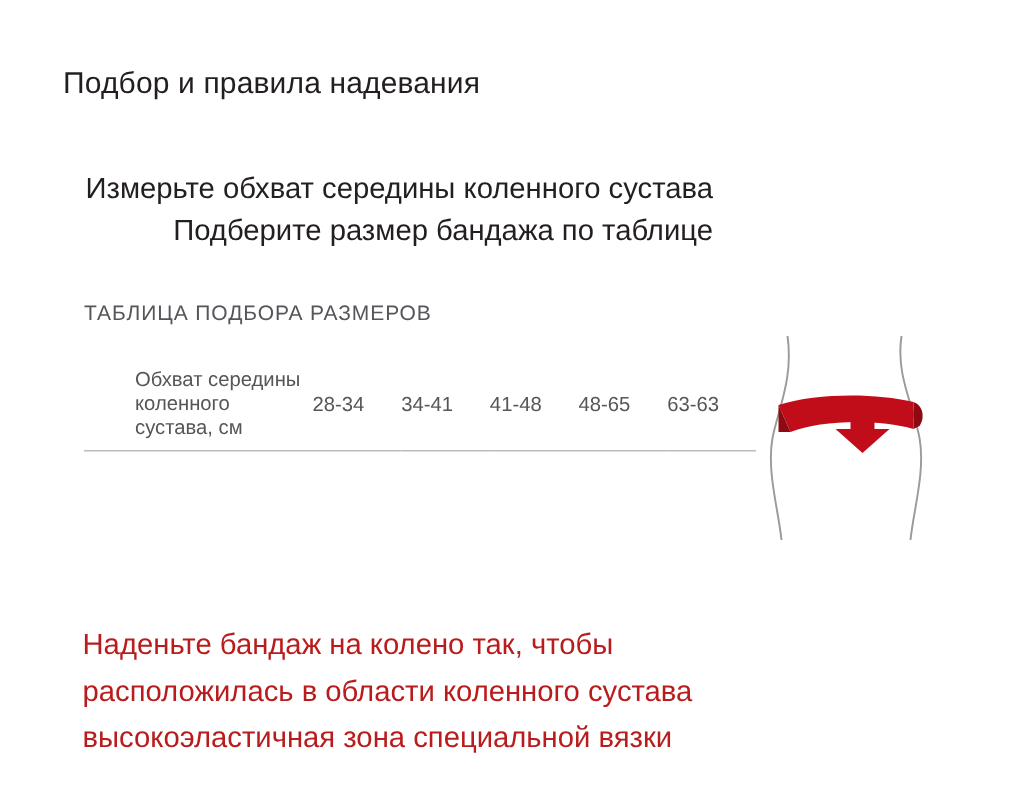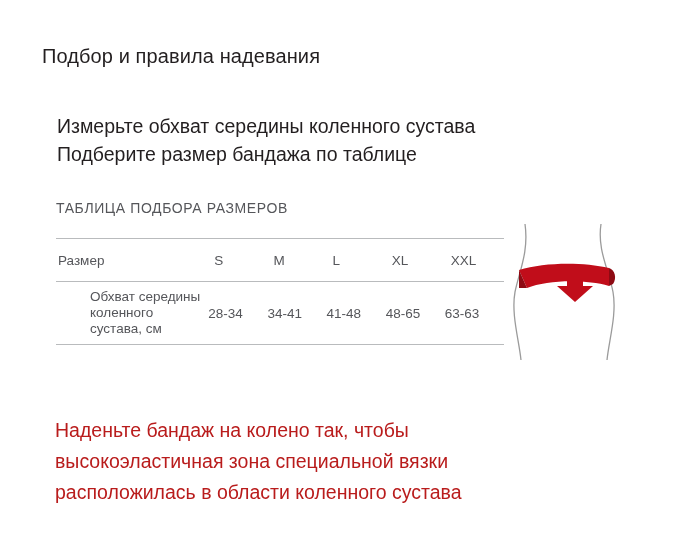--- a/index.html
+++ b/index.html
@@ -30,20 +30,21 @@
     color: #231f20;
     letter-spacing: 0.1px;
   }
   .instructions-top {
     position: absolute;
     left: 57px;
     top: 112px;
     font-size: 19.5px;
     line-height: 28px;
     color: #231f20;
+    text-align: right;
   }
   .instructions-top div {
     white-space: nowrap;
   }
   .table-block {
     position: absolute;
     left: 56px;
     top: 200px;
     width: 450px;
   }
@@ -126,28 +127,20 @@
 
   <div class="instructions-top">
     <div>Измерьте обхват середины коленного сустава</div>
     <div>Подберите размер бандажа по таблице</div>
   </div>
 
   <div class="table-block">
     <div class="table-title">ТАБЛИЦА ПОДБОРА РАЗМЕРОВ</div>
     <table class="size-table">
       <tbody>
-        <tr class="row-head">
-          <td class="col-label">Размер</td>
-          <td class="col-size"><span class="size-letter">S</span></td>
-          <td class="col-size"><span class="size-letter">M</span></td>
-          <td class="col-size"><span class="size-letter">L</span></td>
-          <td class="col-size"><span class="size-letter">XL</span></td>
-          <td class="col-size"><span class="size-letter">XXL</span></td>
-        </tr>
         <tr class="row-data">
           <td class="col-label">
             <div class="multiline">
               <div>Обхват середины</div>
               <div>коленного</div>
               <div>сустава, см</div>
             </div>
           </td>
           <td class="col-size"><span class="size-value">28-34</span></td>
           <td class="col-size"><span class="size-value">34-41</span></td>
@@ -171,17 +164,17 @@
         <path d="M14 48 L14 66 L22 66 Z" fill="#8e0a13"></path>
       </g>
       <g>
         <path d="M78 50 L78 64 L88 64 L70 80 L52 64 L62 64 L62 50 Z" fill="#c10d1a"></path>
       </g>
     </svg>
   </div>
 
   <div class="instructions-bottom">
     <div>Наденьте бандаж на колено так, чтобы</div>
+    <div>расположилась в области коленного сустава</div>
     <div>высокоэластичная зона специальной вязки</div>
-    <div>расположилась в области коленного сустава</div>
   </div>
 
 </div>
 
 </body></html>

